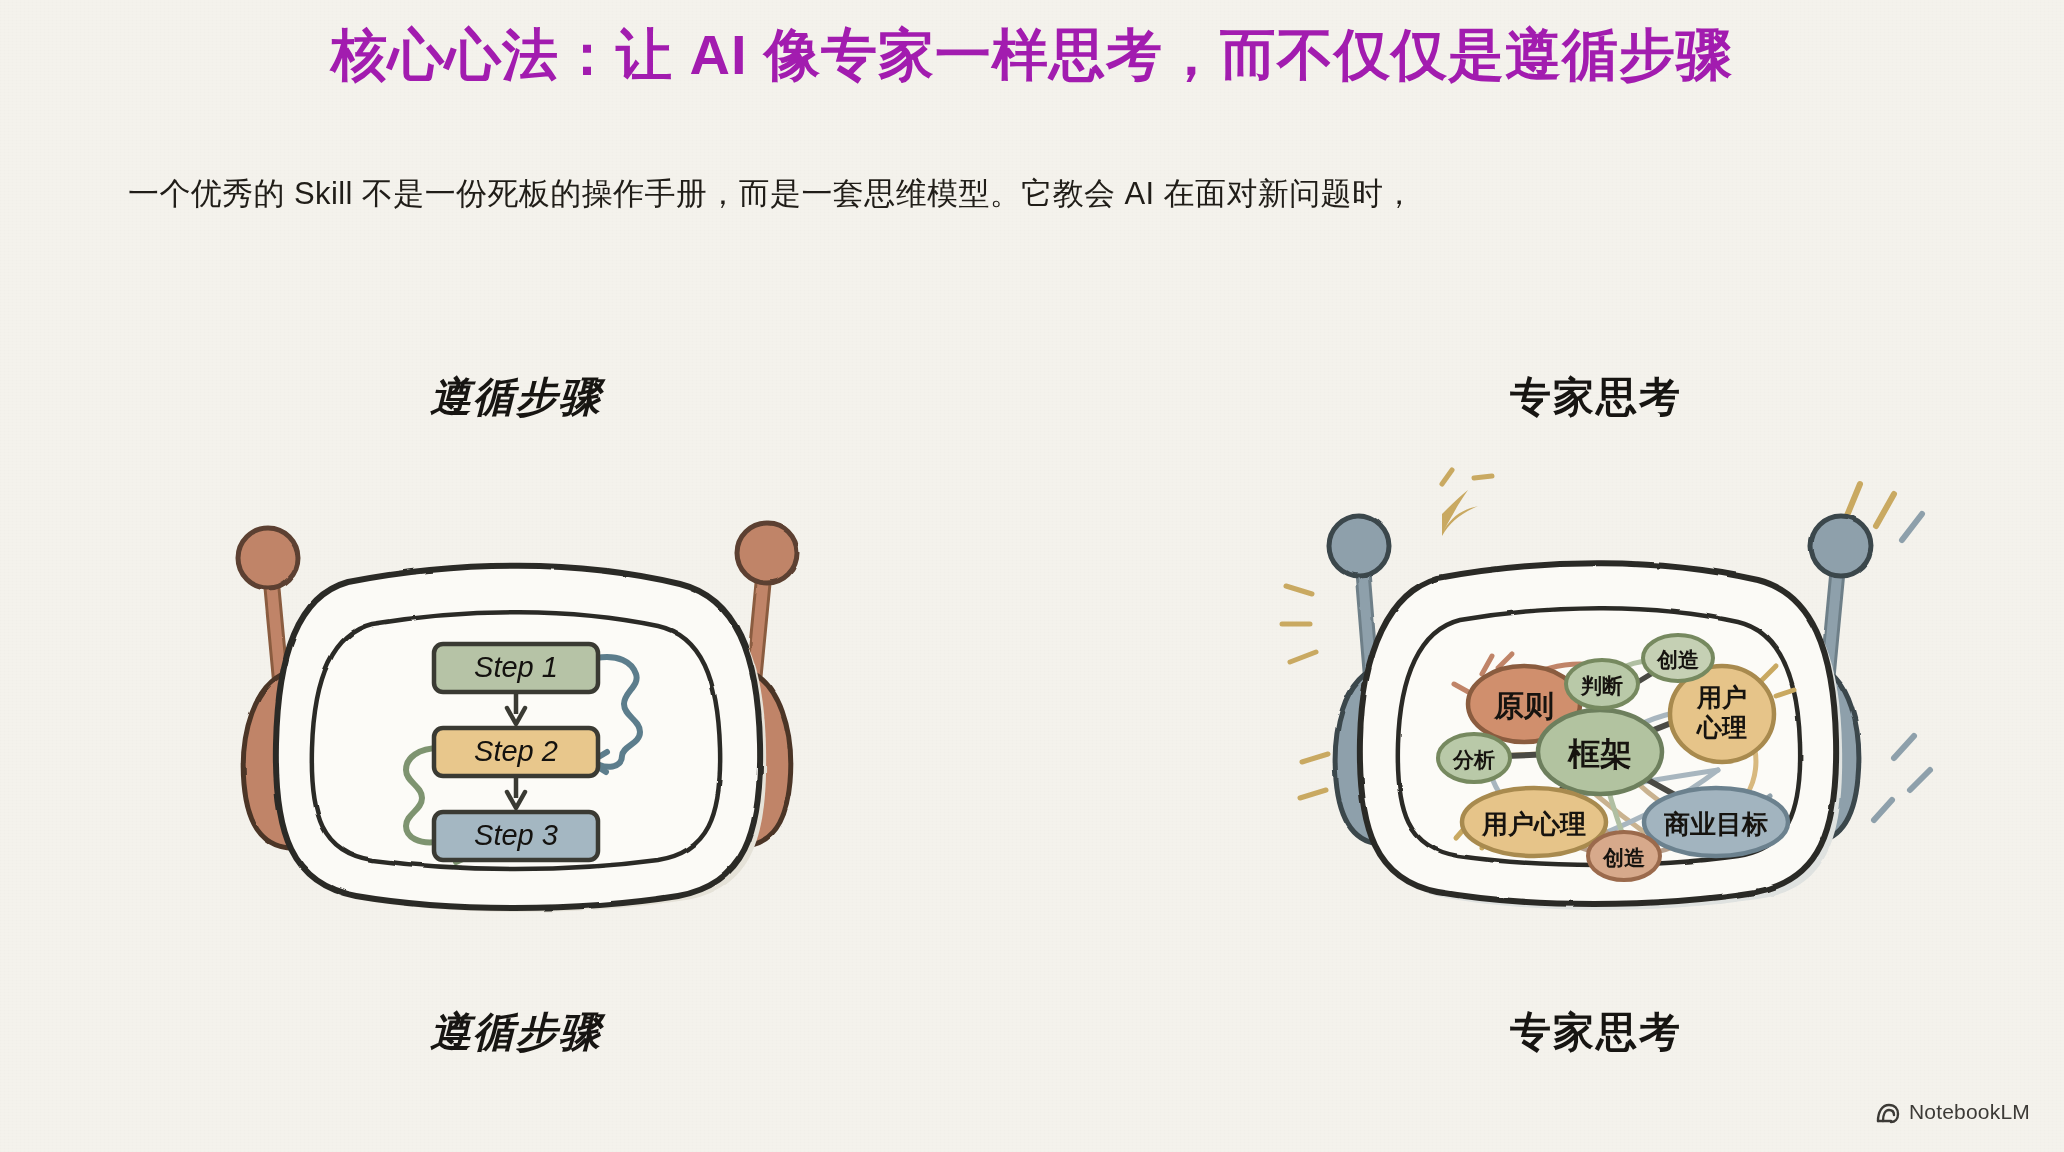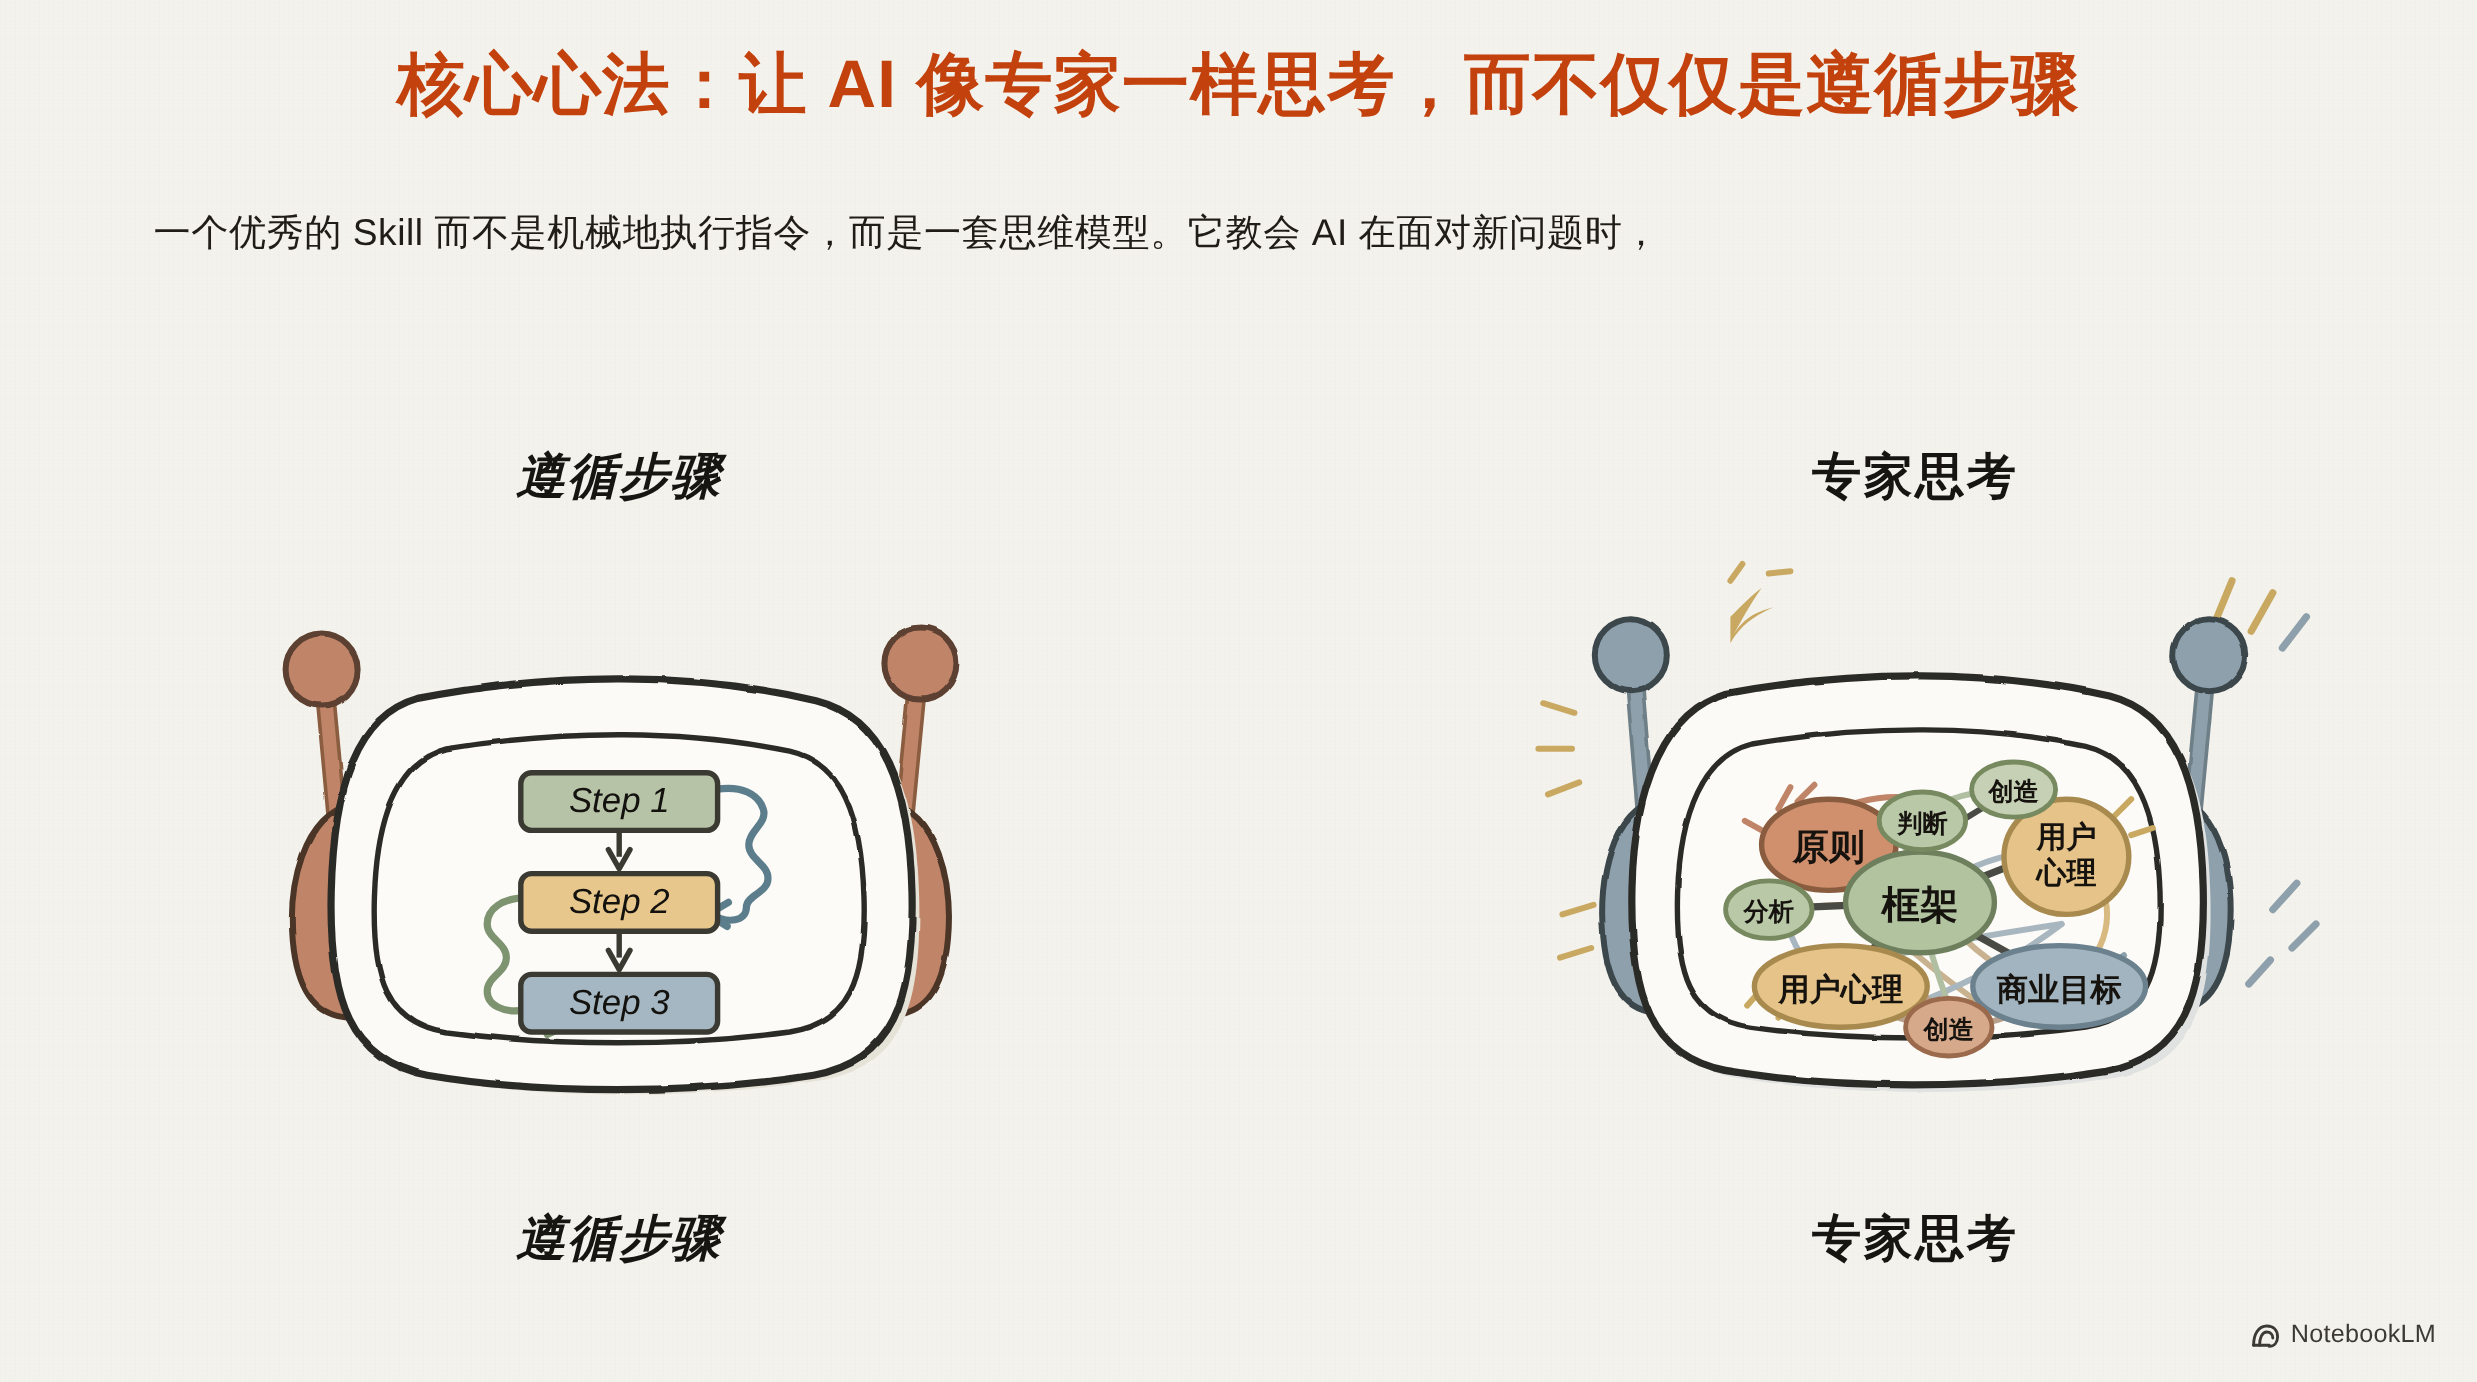--- a/index.html
+++ b/index.html
@@ -26,28 +26,28 @@
   }
 
   .slide {
     position: absolute;
     inset: 0;
   }
 
   
   .headline {
     position: absolute;
-    top: 38px;
+    top: 23px;
     left: 0;
     width: 2064px;
     text-align: center;
     font-size: 56px;
     font-weight: bold;
     letter-spacing: 1px;
-    color: #c2410c;
+    color: #a21caf;
     line-height: 1.15;
     white-space: nowrap;
   }
   .subcopy {
     position: absolute;
     top: 170px;
     left: 128px;
     width: 1820px;
     font-size: 31px;
     line-height: 1.55;
@@ -119,21 +119,21 @@
 </head>
 <body>
 
 <div class="paper-grain"></div>
 
 <div class="slide">
 
   <div class="headline">核心心法：让 AI 像专家一样思考，而不仅仅是遵循步骤</div>
 
   <div class="subcopy">
-    <span class="l1">一个优秀的 Skill 而不是机械地执行指令，而是一套思维模型。它教会 AI 在面对新问题时，</span>
+    <span class="l1">一个优秀的 Skill 不是一份死板的操作手册，而是一套思维模型。它教会 AI 在面对新问题时，</span>
   </div>
 
   <div class="panel panel-left">
     <div class="panel-title">遵循步骤</div>
 
     <div class="art">
       <svg viewBox="0 0 700 520" width="700" height="520">
         <defs>
           <filter id="roughL" x="-20%" y="-20%" width="140%" height="140%">
             <feTurbulence type="fractalNoise" baseFrequency="0.035" numOctaves="2" seed="7" result="n"></feTurbulence>

